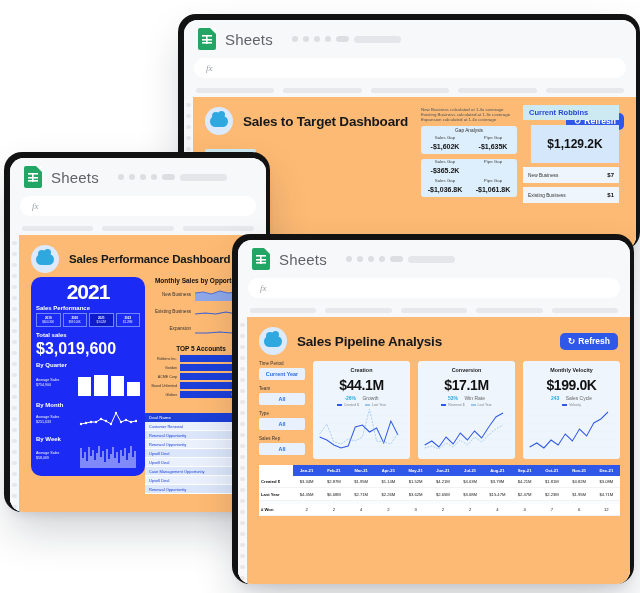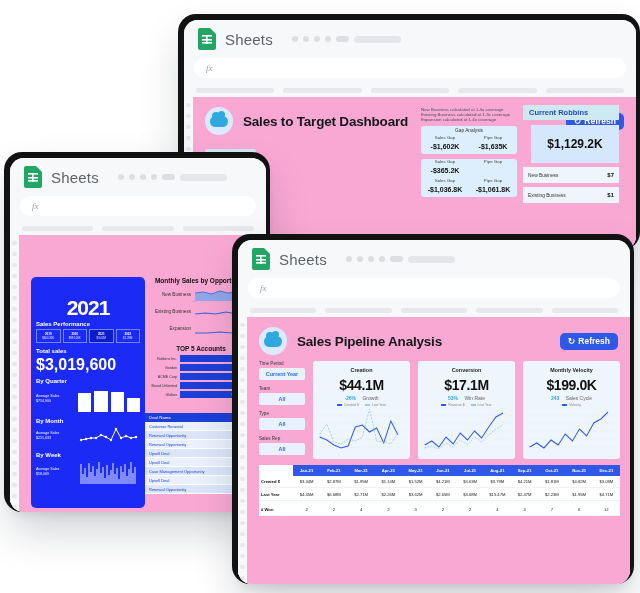--- a/index.html
+++ b/index.html
@@ -34,21 +34,21 @@
   .fxbar{height:22px;background:#f7f8f9;padding:0 10px 4px 10px;}
   .fxbox{height:20px;background:#fff;border-radius:10px;display:flex;align-items:center;
          padding-left:12px;font-style:italic;font-size:9px;color:#9aa0a6;
          font-family:"Liberation Serif",serif;}
   .colbar{height:13px;background:#f7f8f9;display:flex;align-items:center;gap:9px;padding:0 12px;}
   .colbar i{display:block;height:5px;border-radius:3px;background:#e6e8eb;flex:1;}
 
   .sheetbody{position:relative;background:#fff;height:100%;display:flex;}
   .rowgutter{width:9px;background:#f7f8f9;padding-top:6px;flex:none;}
   .rowgutter i{display:block;height:4px;margin:0 2px 7px 2px;border-radius:2px;background:#e6e8eb;}
-  .canvas{flex:1;position:relative;background:#f9a8d4;}
+  .canvas{flex:1;position:relative;background:#fdba74;}
 
   
   .dash-head{display:flex;align-items:center;gap:10px;padding:10px 12px 6px 12px;}
   .sf-badge{width:28px;height:28px;border-radius:50%;background:#dbeafe;display:flex;
             align-items:center;justify-content:center;flex:none;}
   .sf-cloud{width:18px;height:11px;background:#2fa8e0;border-radius:9px;position:relative;}
   .sf-cloud:before{content:"";position:absolute;left:2px;top:-4px;width:8px;height:8px;border-radius:50%;background:#2fa8e0;}
   .sf-cloud:after{content:"";position:absolute;left:8px;top:-5px;width:7px;height:7px;border-radius:50%;background:#2fa8e0;}
   .dash-title{font-size:13.5px;font-weight:bold;color:#15181c;letter-spacing:-.2px;}
   .dash-title.sm{font-size:11.5px;}
@@ -68,21 +68,21 @@
   .gap-lbl{font-size:4.4px;color:#444;}
   .gap-val{font-size:7px;font-weight:bold;color:#111;padding:3px 0 4px 0;}
   .cq-title{font-size:7.5px;font-weight:bold;color:#2348cf;background:#cdeaf2;padding:3px 6px;}
   .cq-big{background:#d5e8fb;height:38px;display:flex;align-items:center;justify-content:center;
           font-size:12px;font-weight:bold;color:#111;}
   .cq-row{display:flex;justify-content:space-between;align-items:center;background:#eef5fd;
           margin-top:4px;padding:5px 5px;font-size:4.8px;color:#333;}
   .cq-row b{font-size:6px;color:#111;}
 
   
-  .bluepanel{background:#1b2bf5;border-radius:5px;color:#fff;padding:20px 5px;}
+  .bluepanel{background:#1b2bf5;border-radius:10px;color:#fff;padding:4px 5px;}
   .year{font-size:21px;font-weight:bold;text-align:center;letter-spacing:-1px;line-height:1;}
   .bp-h{font-size:6px;font-weight:bold;margin:3px 0 2px 0;}
   .yrtabs{display:flex;gap:2px;}
   .yrtab{flex:1;border:1px solid #6f86ff;background:#1b2bf5;padding:2px 0;text-align:center;}
   .yrtab.act{background:#0d1bc9;}
   .yrtab u{display:block;font-size:3px;font-weight:bold;text-decoration:none;}
   .yrtab s{display:block;font-size:2.8px;text-decoration:none;opacity:.9;}
   .bp-big{font-size:16px;font-weight:bold;margin:2px 0 4px 0;}
   .bp-sub{font-size:3.6px;line-height:1.5;opacity:.95;}
   .qbars{display:flex;align-items:flex-end;gap:3px;height:26px;}
@@ -299,20 +299,26 @@
           <i></i>
           <i></i>
           <i></i>
           <i></i>
           <i></i>
           <i></i>
           <i></i>
       </div>
       <div class="canvas">
 
+        <div class="dash-head">
+          <span class="sf-badge">
+              <i class="sf-cloud"></i>
+            </span>
+          <span class="dash-title sm">Sales Performance Dashboard</span>
+        </div>
 
         <div class="bluepanel" style="position:absolute;left:12px;top:42px;width:104px;">
           <div class="year">2021</div>
           <div class="bp-h">Sales Performance</div>
           <div class="yrtabs">
             <span class="yrtab">
               <u>2019</u>
               <s>$600.30K</s>
             </span>
             <span class="yrtab">

